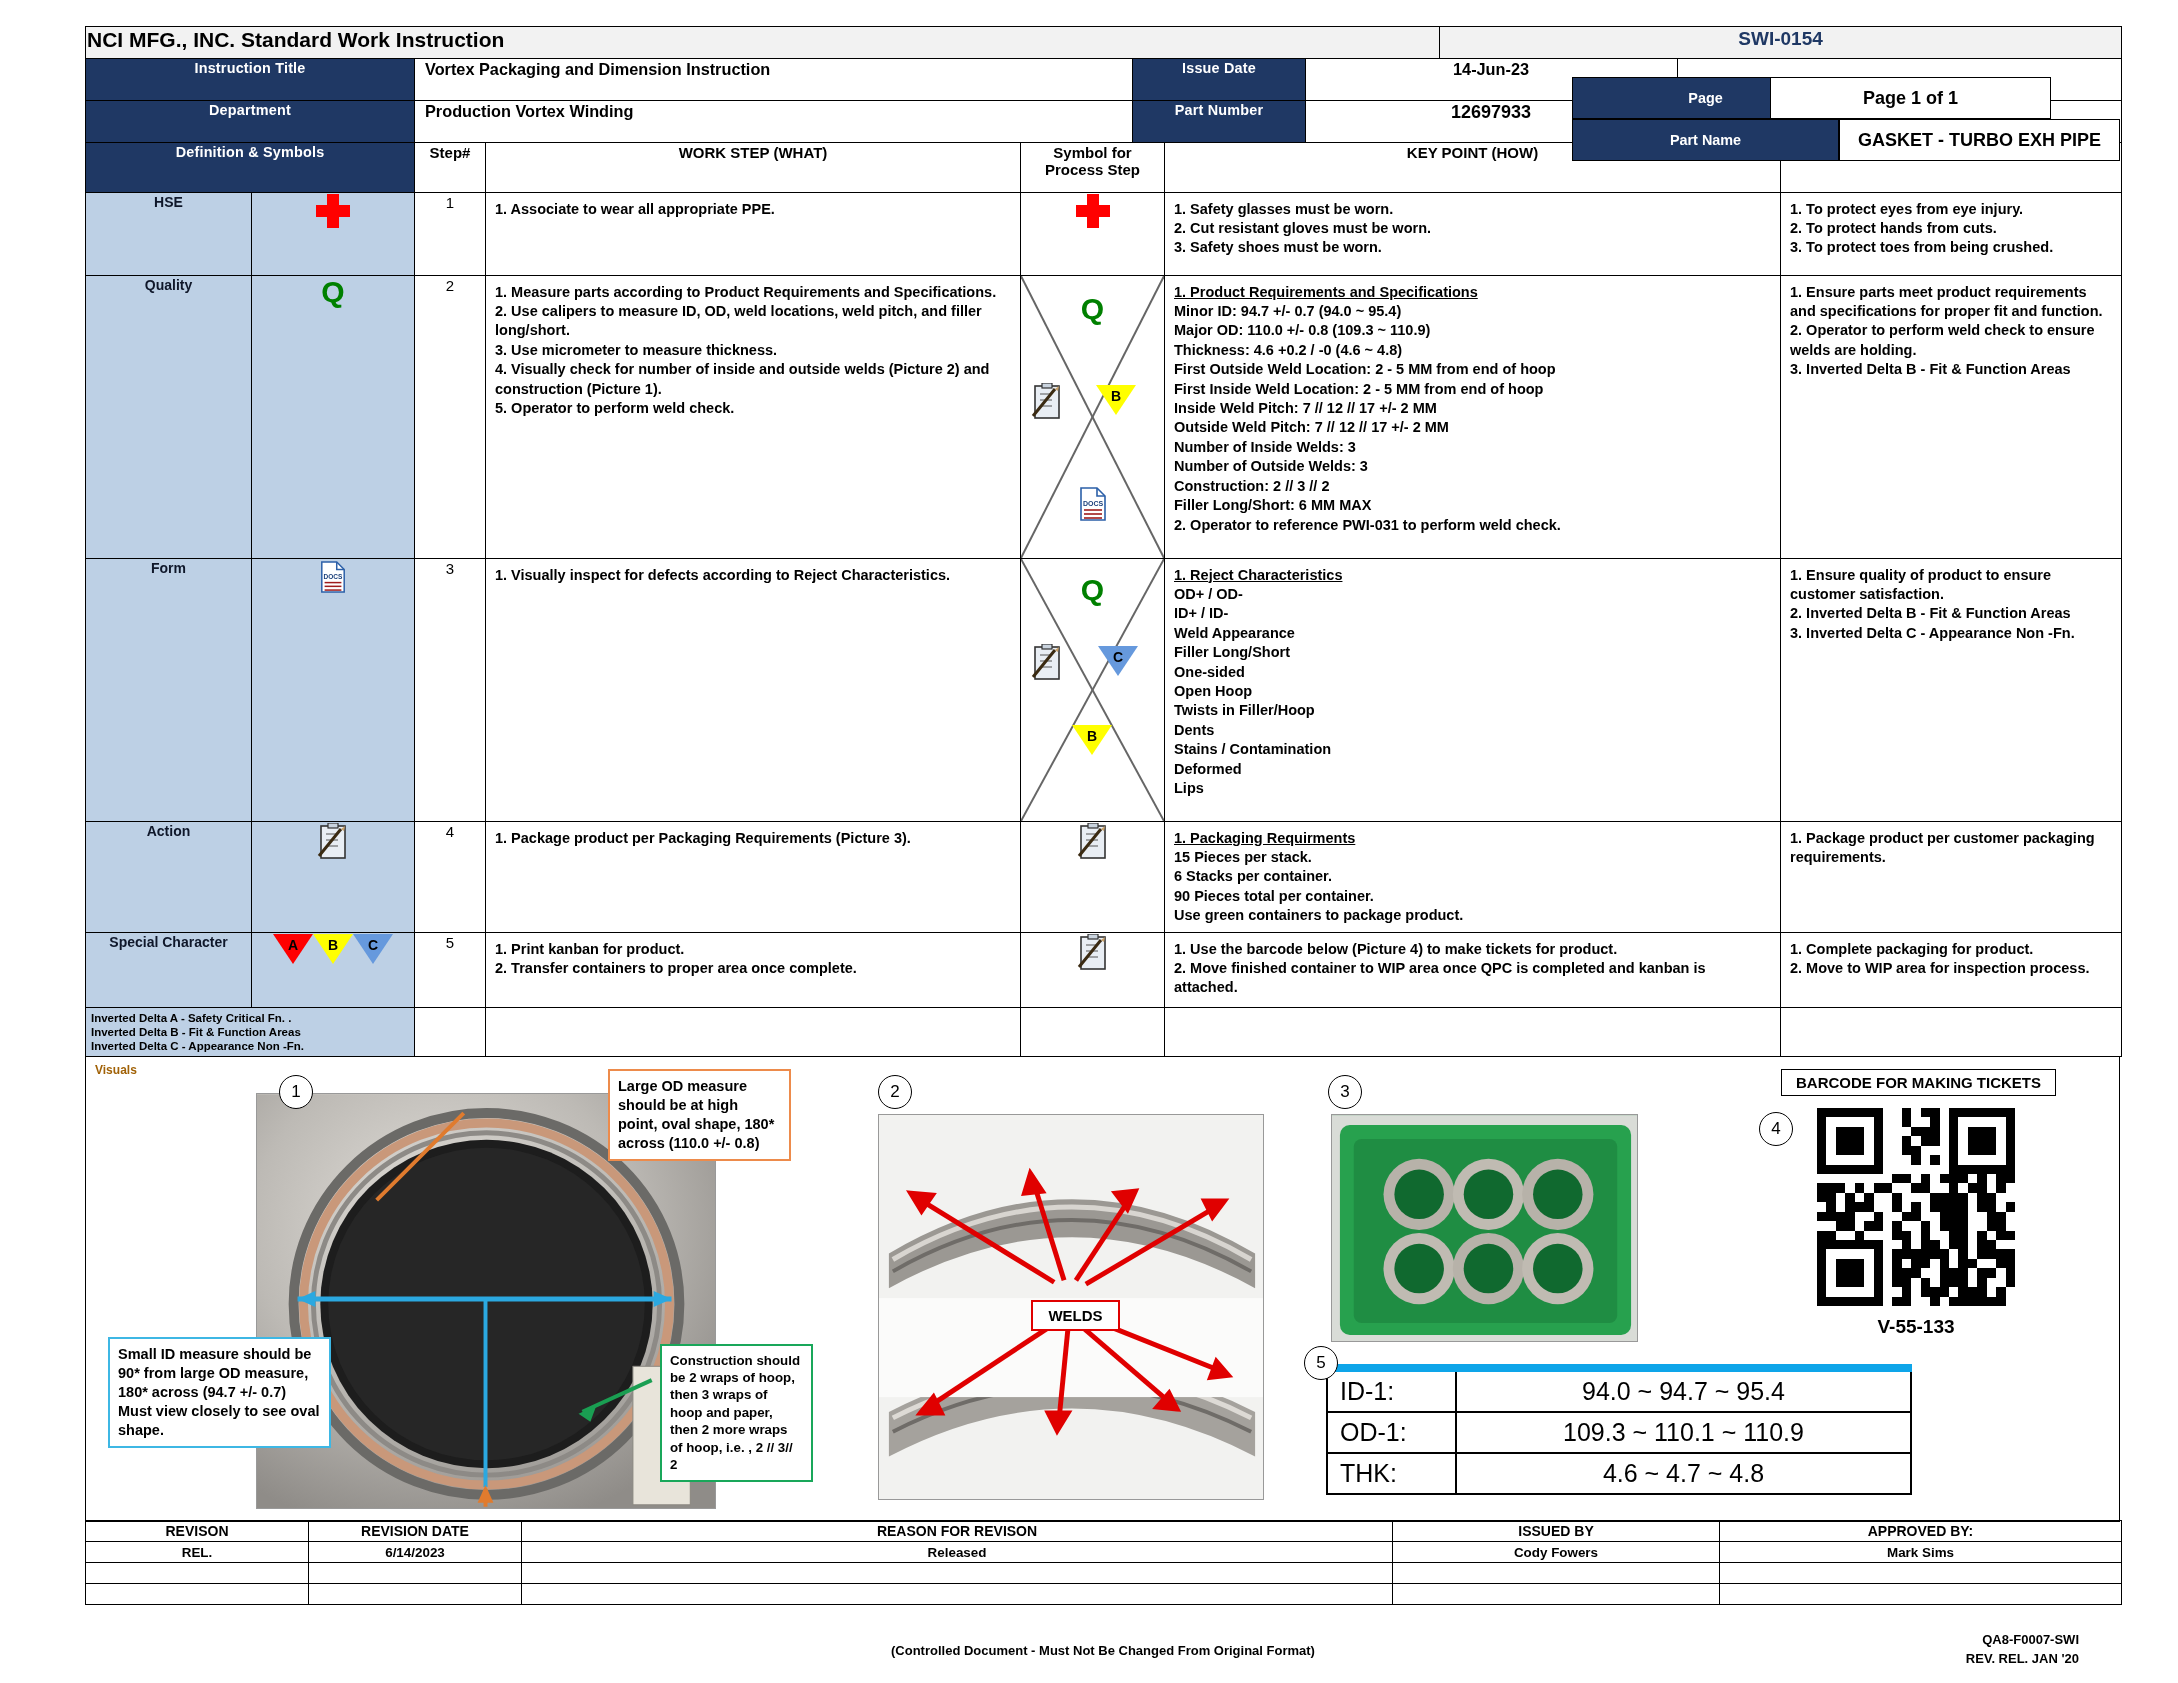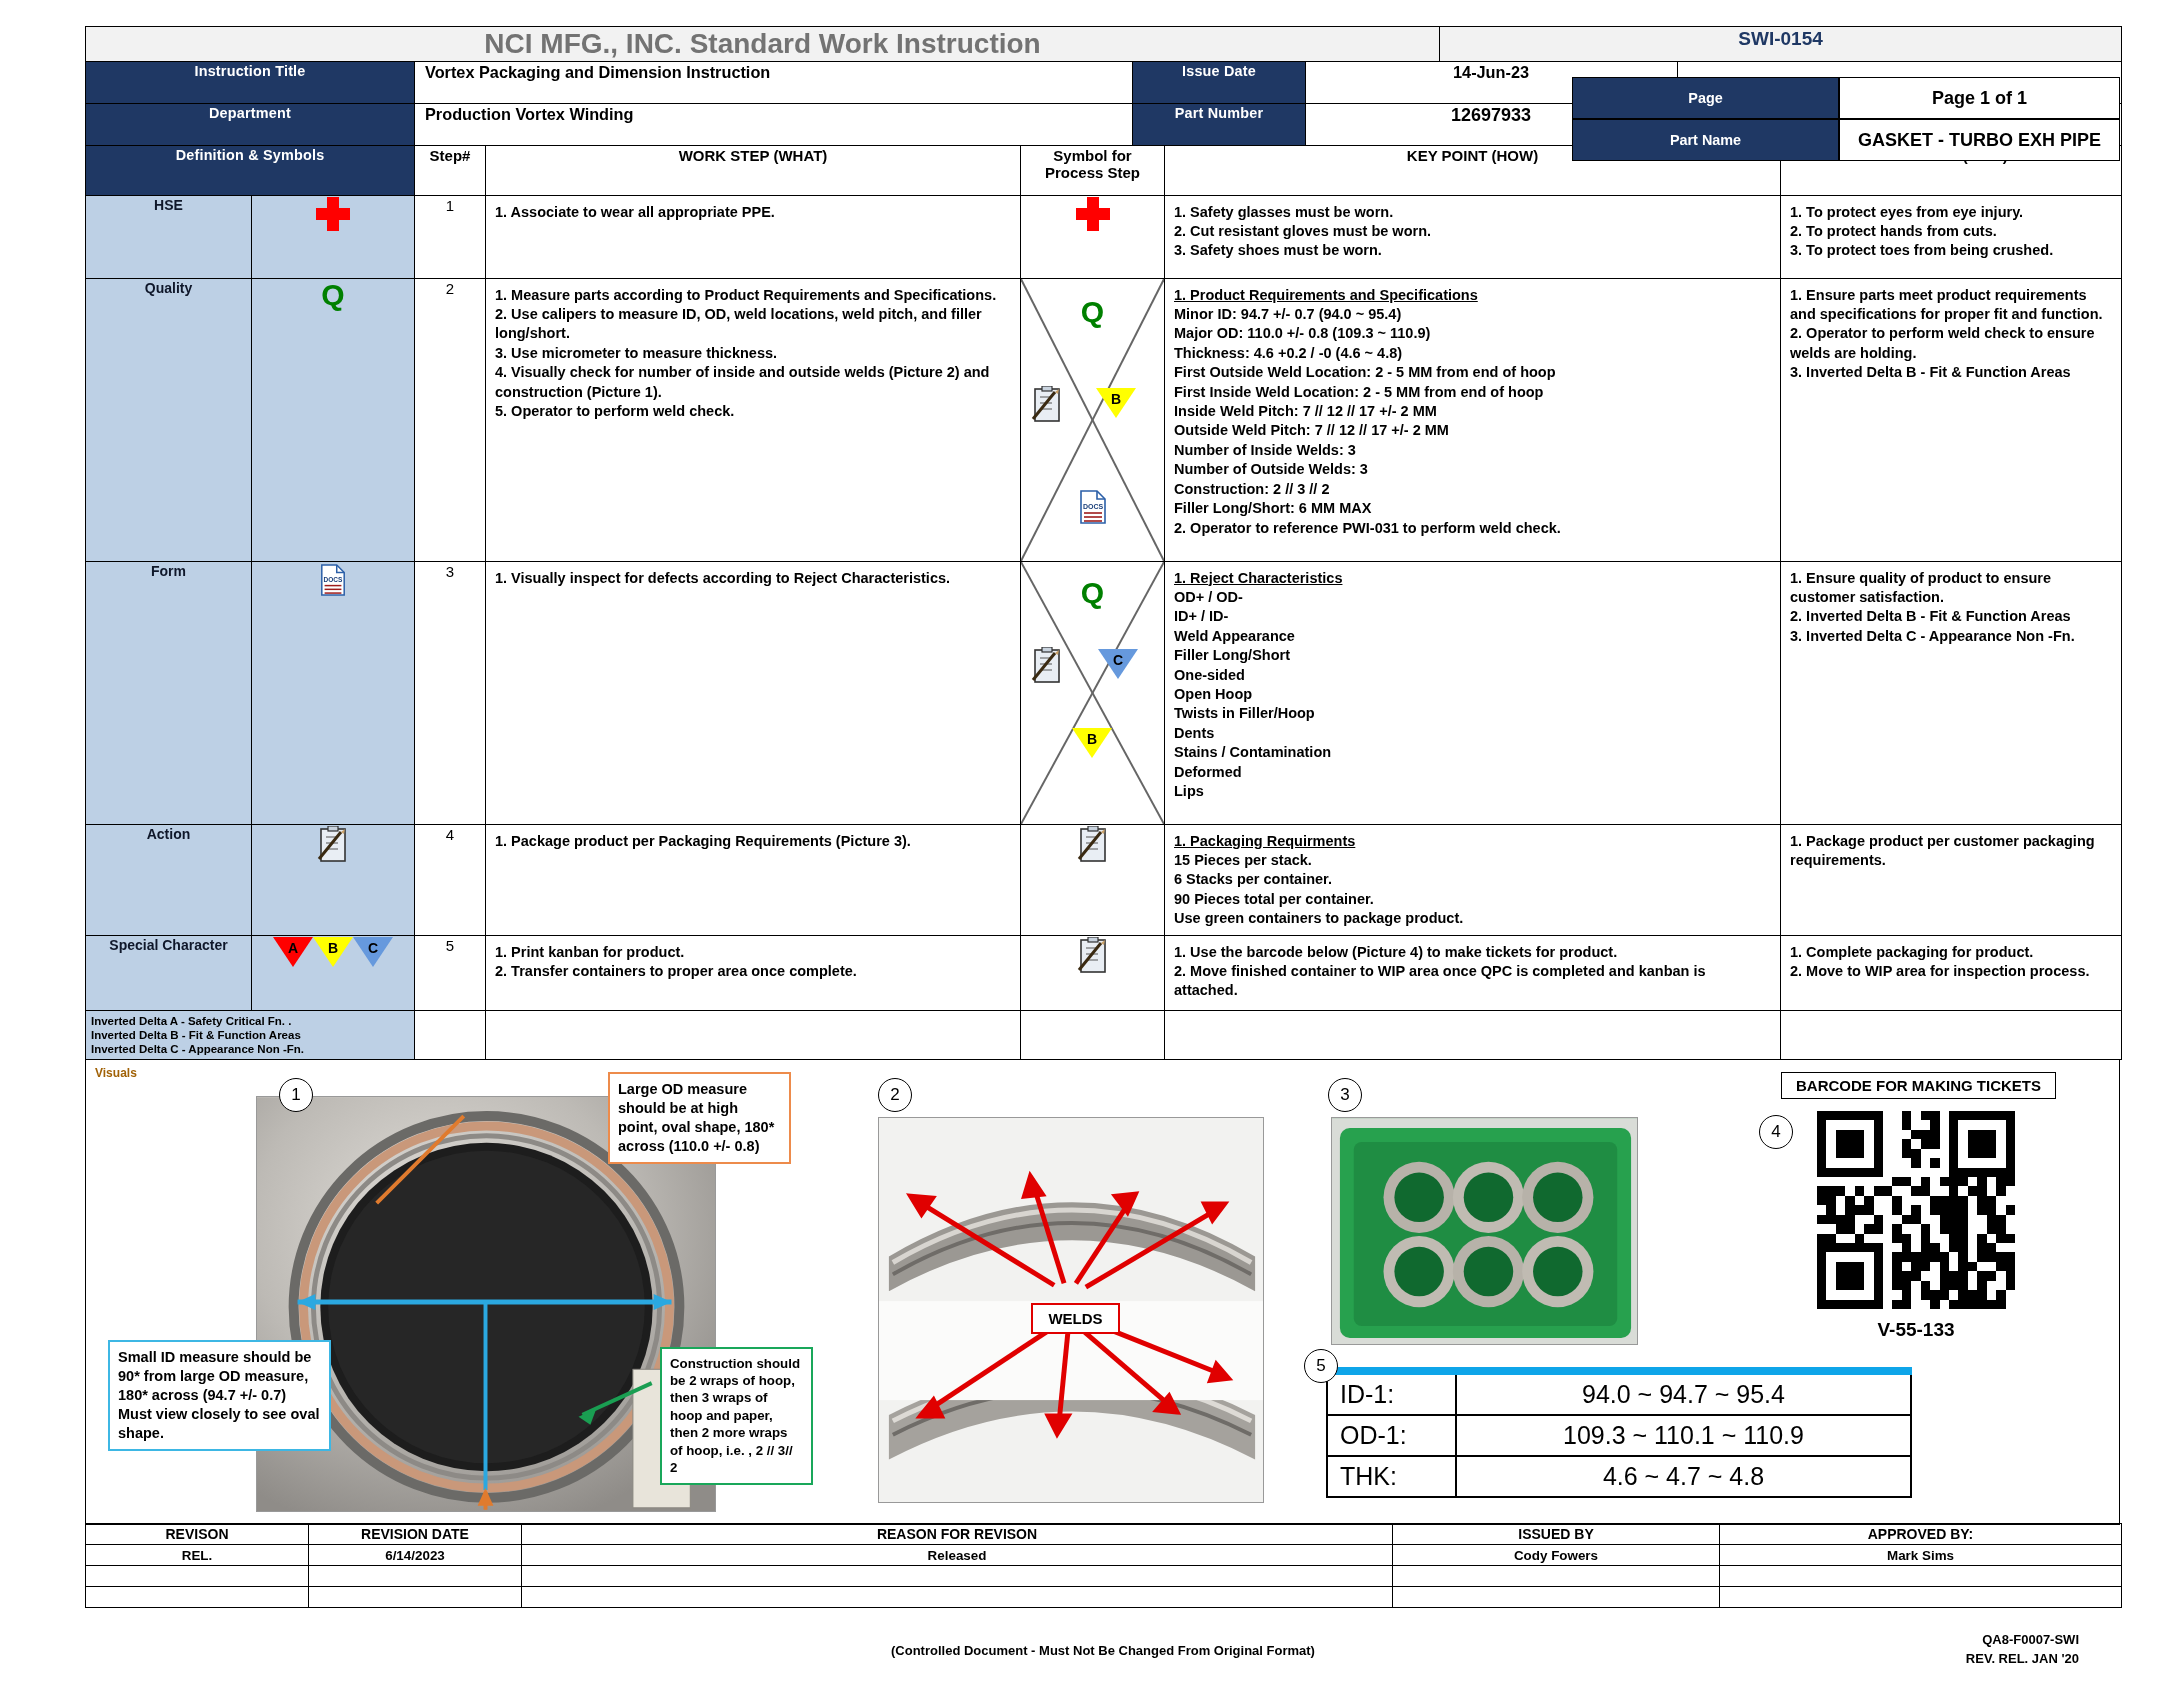--- a/index.html
+++ b/index.html
@@ -10,21 +10,21 @@
     font-family: "Liberation Sans", sans-serif;
     color: #000;
     overflow: hidden;
   }
   .page { position: relative; width: 2178px; height: 1683px; padding: 26px 57px 0 85px; }
 
   table.main { border-collapse: collapse; width: 2035px; table-layout: fixed; }
   table.main td { border: 1.5px solid #000; vertical-align: top; }
 
   .navy { background:#1F3864; color:#fff; font-weight:bold; text-align:center; vertical-align:middle; font-size:14.4px; letter-spacing:0.2px; }
-  .titlebar { background:#F2F2F2; color:#737373; font-weight:bold; text-align:center; font-size:28px; vertical-align:middle; }
+  .titlebar { background:#F2F2F2; color:#000000; font-weight:bold; text-align:left; font-size:21px; vertical-align:middle; }
   .swinum { background:#F2F2F2; color:#1F3864; font-weight:bold; text-align:center; font-size:19px; vertical-align:middle; }
   .valcell { font-weight:bold; font-size:16.3px; vertical-align:middle; padding-left:10px; }
   .valcell.ctr { text-align:center; padding-left:0; }
   .valcell.big { font-size:18px; }
   .hdr { text-align:center; vertical-align:middle; font-weight:bold; font-size:15px; background:#fff; }
   .defcol { background:#BDD0E5; text-align:center; vertical-align:middle; font-weight:bold; font-size:14px; color:#0f172a; }
   .symcol { background:#BDD0E5; text-align:center; vertical-align:middle; }
   .stepnum { text-align:center; vertical-align:middle; font-size:15px; }
   .cellpad { padding:7px 9px 6px 9px; font-size:14.5px; font-weight:bold; line-height:1.34; }
   .uline { text-decoration: underline; }
@@ -113,21 +113,21 @@
       <td colspan="3" class="valcell">Production Vortex Winding</td>
       <td class="navy">Part Number</td>
       <td colspan="2" class="valcell ctr big">12697933</td>
       <td class="valcell ctr" style="background:#fff"></td>
     </tr>
   </tbody>
     </table>
 
   <div style="position:absolute; left:1572px; top:77px; width:267px; height:42px; background:#1F3864; border:1.5px solid #000; color:#fff; font-weight:bold; font-size:14.4px; display:flex; align-items:center; justify-content:center;">Page</div>
   <div style="position:absolute; left:1572px; top:119px; width:267px; height:42px; background:#1F3864; border:1.5px solid #000; color:#fff; font-weight:bold; font-size:14.4px; display:flex; align-items:center; justify-content:center;">Part Name</div>
-  <div style="position:absolute; left:1839px; top:77px; width:281px; height:42px; background:#fff; border:1.5px solid #000; font-weight:bold; font-size:18px; display:flex; align-items:center; justify-content:center;">Page 1 of 1</div>
+  <div style="position:absolute; left:1770px; top:77px; width:281px; height:42px; background:#fff; border:1.5px solid #000; font-weight:bold; font-size:18px; display:flex; align-items:center; justify-content:center;">Page 1 of 1</div>
   <div style="position:absolute; left:1839px; top:119px; width:281px; height:42px; background:#fff; border:1.5px solid #000; font-weight:bold; font-size:18px; display:flex; align-items:center; justify-content:center;">GASKET - TURBO EXH PIPE</div>
 
   <table class="main" style="margin-top:-1.5px;">
     <colgroup>
       <col style="width:166px">
         <col style="width:163px">
         <col style="width:71px">
       <col style="width:535px">
         <col style="width:144px">
         <col style="width:616px">

